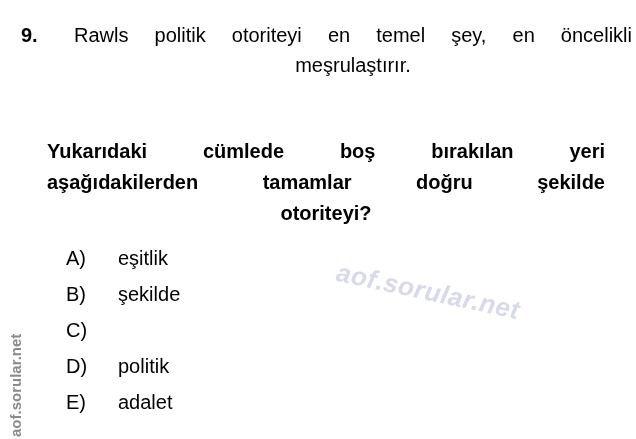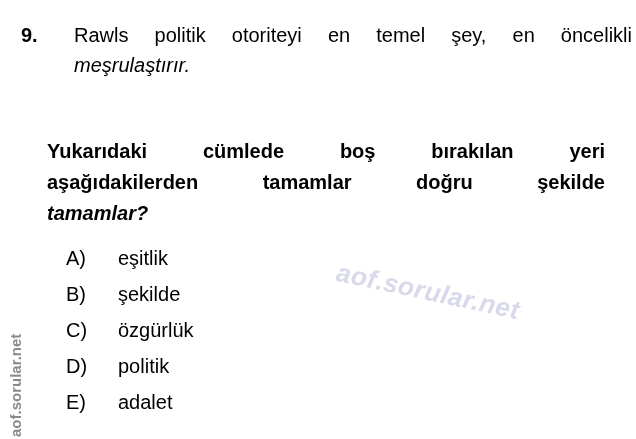--- a/index.html
+++ b/index.html
@@ -33,21 +33,21 @@
   .prompt {
     position: absolute;
     left: 47px;
     top: 136px;
     width: 558px;
     font-size: 20px;
     font-weight: bold;
     line-height: 31px;
   }
   .jline { text-align: justify; text-align-last: justify; }
-  .lline { text-align: left; font-style: italic; }
+  .lline { text-align: center; }
   .options {
     position: absolute;
     left: 66px;
     top: 240px;
     width: 420px;
     font-size: 20px;
   }
   .opt { display: flex; line-height: 36px; height: 36px; }
   .opt-letter { width: 52px; flex: 0 0 52px; }
   .opt-text { flex: 1; }
@@ -84,35 +84,34 @@
   <div class="qnum">9.</div>
 
   <div class="stem">
     <div class="jline">Rawls politik otoriteyi en temel şey, en öncelikli</div>
     <div class="lline">meşrulaştırır.</div>
   </div>
 
   <div class="prompt">
     <div class="jline">Yukarıdaki cümlede boş bırakılan yeri</div>
     <div class="jline">aşağıdakilerden tamamlar doğru şekilde</div>
-    <div class="lline">tamamlar?</div>
+    <div class="lline">otoriteyi?</div>
   </div>
 
   <div class="options">
     <div class="opt">
       <span class="opt-letter">A)</span>
       <span class="opt-text">eşitlik</span>
     </div>
     <div class="opt">
       <span class="opt-letter">B)</span>
       <span class="opt-text">şekilde</span>
     </div>
     <div class="opt">
       <span class="opt-letter">C)</span>
-      <span class="opt-text">özgürlük</span>
     </div>
     <div class="opt">
       <span class="opt-letter">D)</span>
       <span class="opt-text">politik</span>
     </div>
     <div class="opt">
       <span class="opt-letter">E)</span>
       <span class="opt-text">adalet</span>
     </div>
   </div>

